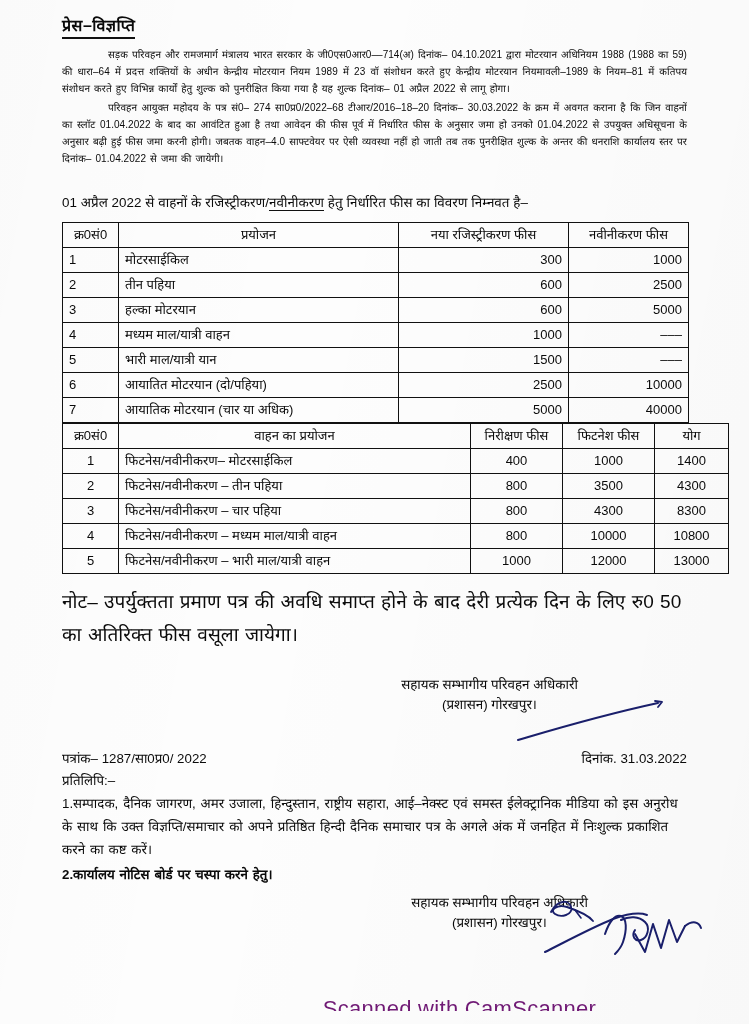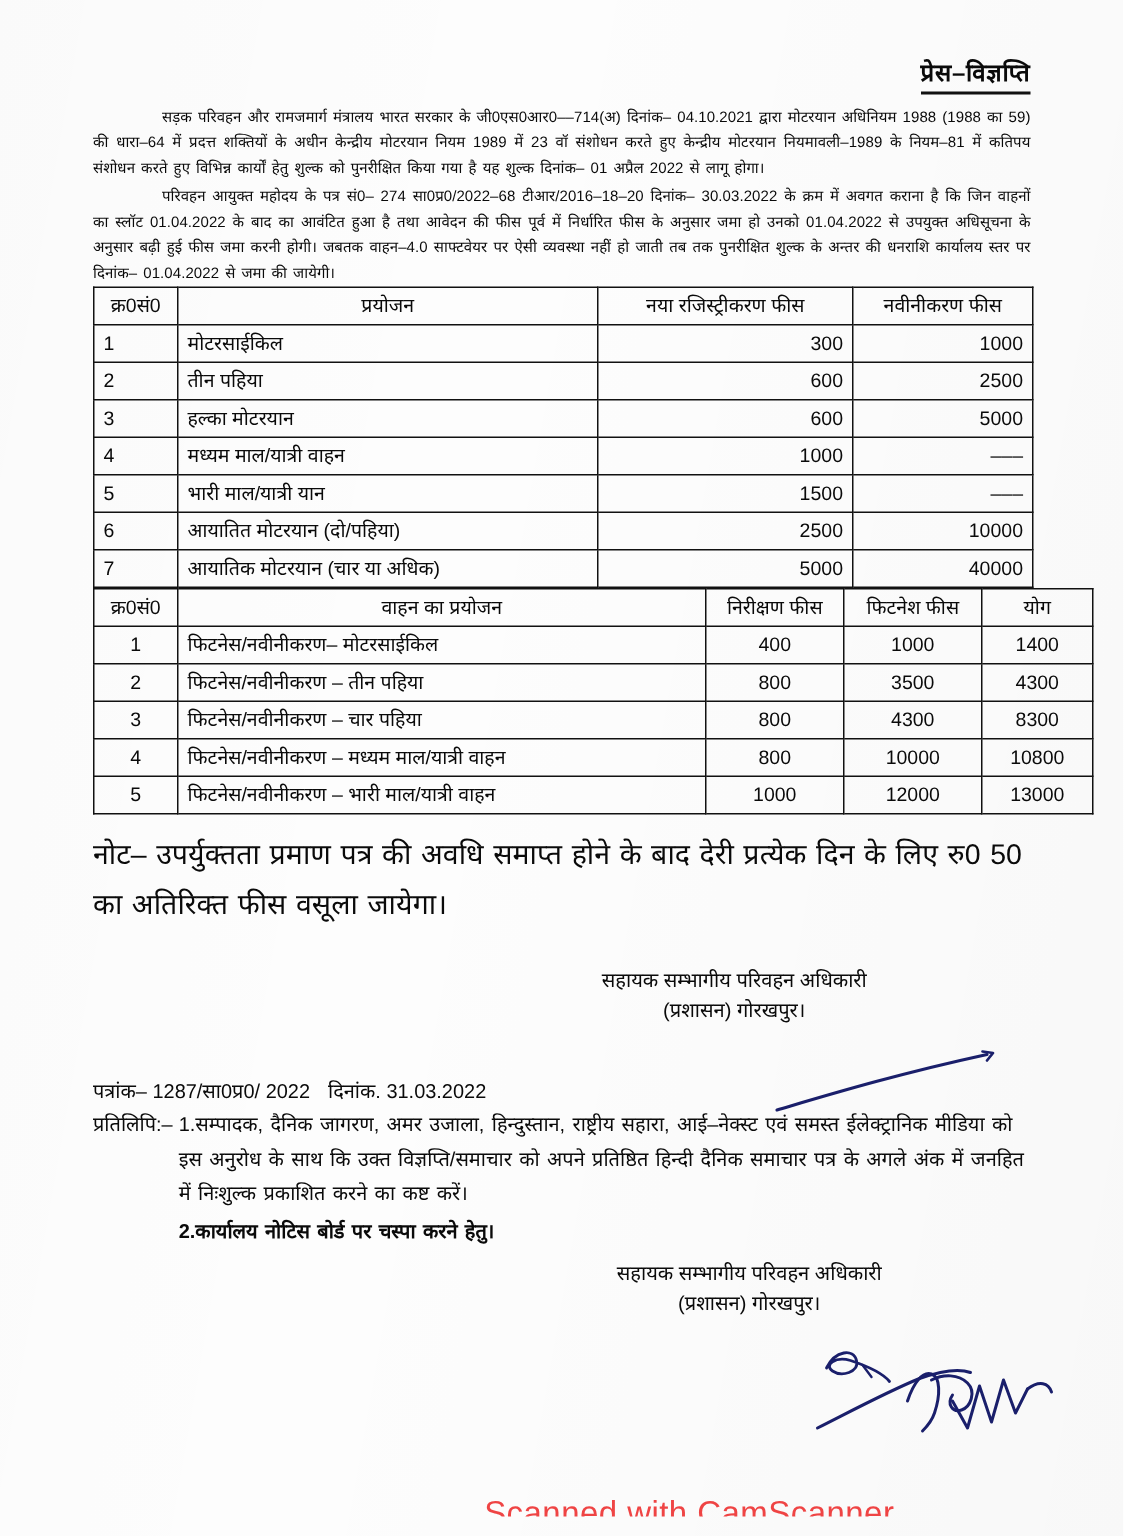--- a/index.html
+++ b/index.html
@@ -26,22 +26,22 @@
     inset: 0;
     pointer-events: none;
     background: linear-gradient(100deg, rgba(0,0,0,0.012) 0%, rgba(0,0,0,0.0) 38%, rgba(0,0,0,0.018) 100%);
   }
   .doc {
     position: relative;
     z-index: 2;
     padding: 0 62px 0 62px;
   }
   .title-wrap {
-    text-align: right;
-    padding-top: 40px;
+    text-align: left;
+    padding-top: 16px;
   }
   .title {
     display: inline-block;
     font-size: 16px;
     font-weight: bold;
     letter-spacing: 0.5px;
     border-bottom: 2px solid #111;
     padding-bottom: 1px;
     line-height: 1.25;
   }
@@ -115,52 +115,54 @@
     font-size: 13.4px;
     line-height: 1.5;
     padding-left: 230px;
   }
   .sign-block .l1 { font-weight: normal; }
   .sign-block .l2 { }
 
   .ref-row {
     margin-top: 34px;
     display: flex;
+    justify-content: space-between;
     align-items: baseline;
     font-size: 13.3px;
     gap: 12px;
   }
 
   .copy-wrap {
     margin-top: 3px;
     font-size: 13.3px;
     line-height: 1.72;
     display: flex;
     align-items: flex-start;
+    flex-direction: column;
   }
   .copy-label { white-space: nowrap; padding-right: 4px; }
   .copy-body { flex: 1; }
   .copy-item { text-align: justify; text-justify: inter-word; word-spacing: 1.2px;}
   .copy-item.second { margin-top: 2px; text-align: left; font-weight: bold; }
 
   .sign-block2 {
     margin-top: 6px;
     text-align: center;
     font-size: 13.4px;
     line-height: 1.5;
     padding-left: 250px;
   }
 
   .watermark {
     position: absolute;
     left: 0; right: 0;
     bottom: 2px;
     text-align: center;
     font-size: 22px;
-    color: #ef4444;
+    color: #701a75;
     letter-spacing: 0.3px;
     font-family: "Liberation Sans", sans-serif;
     padding-left: 170px;
     clip-path: inset(0 0 42% 0);
     z-index: 3;
   }
 
   svg.pen {
     position: absolute;
     z-index: 4;
@@ -178,20 +180,23 @@
 
   <div class="doc">
 
     <div class="title-wrap">
       <span class="title">प्रेस–विज्ञप्ति</span>
     </div>
 
     <p class="para p1">सड़क परिवहन और रामजमार्ग मंत्रालय भारत सरकार के जी0एस0आर0––714(अ) दिनांक– 04.10.2021 द्वारा मोटरयान अधिनियम 1988 (1988 का 59) की धारा–64 में प्रदत्त शक्तियों के अधीन केन्द्रीय मोटरयान नियम 1989 में 23 वॉ संशोधन करते हुए केन्द्रीय मोटरयान नियमावली–1989 के नियम–81 में कतिपय संशोधन करते हुए विभिन्न कार्यों हेतु शुल्क को पुनरीक्षित किया गया है यह शुल्क दिनांक– 01 अप्रैल 2022 से लागू होगा।</p>
     <p class="para p2">परिवहन आयुक्त महोदय के पत्र सं0– 274 सा0प्र0/2022–68 टीआर/2016–18–20 दिनांक– 30.03.2022 के क्रम में अवगत कराना है कि जिन वाहनों का स्लॉट 01.04.2022 के बाद का आवंटित हुआ है तथा आवेदन की फीस पूर्व में निर्धारित फीस के अनुसार जमा हो उनको 01.04.2022 से उपयुक्त अधिसूचना के अनुसार बढ़ी हुई फीस जमा करनी होगी। जबतक वाहन–4.0 साफ्टवेयर पर ऐसी व्यवस्था नहीं हो जाती तब तक पुनरीक्षित शुल्क के अन्तर की धनराशि कार्यालय स्तर पर दिनांक– 01.04.2022 से जमा की जायेगी।</p>
 
+    <div class="section-head">
+      <span>01 अप्रैल 2022 से वाहनों के रजिस्ट्रीकरण/</span><span class="u">नवीनीकरण</span><span> हेतु निर्धारित फीस का विवरण निम्नवत है–</span>
+    </div>
 
     <table class="grid t1">
       <colgroup>
           <col class="a">
           <col class="b">
           <col class="c">
           <col class="d">
         </colgroup>
       <thead>
         <tr>

